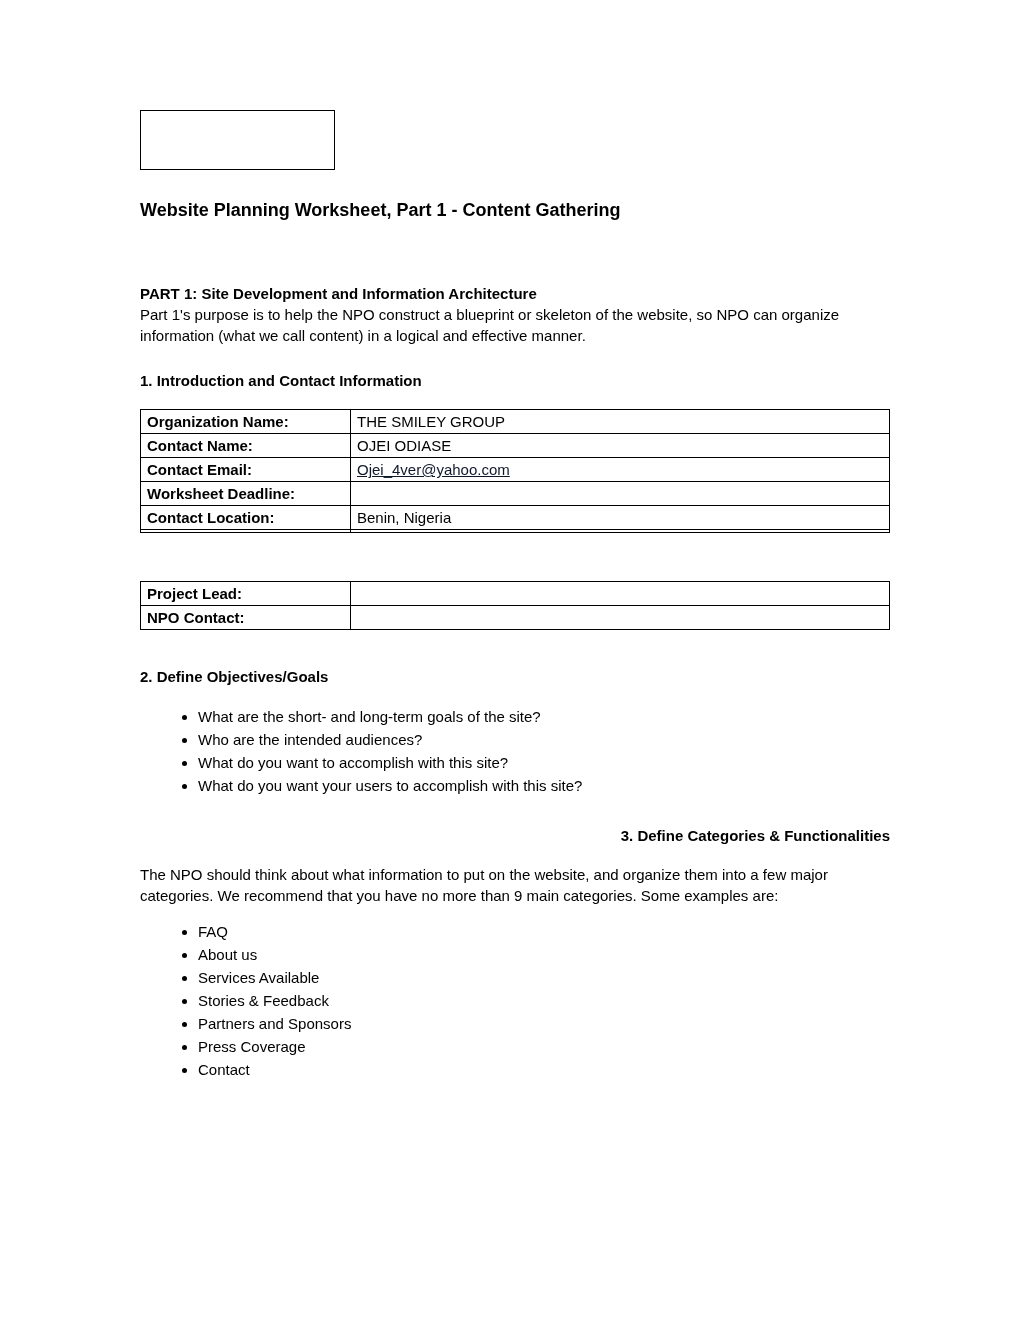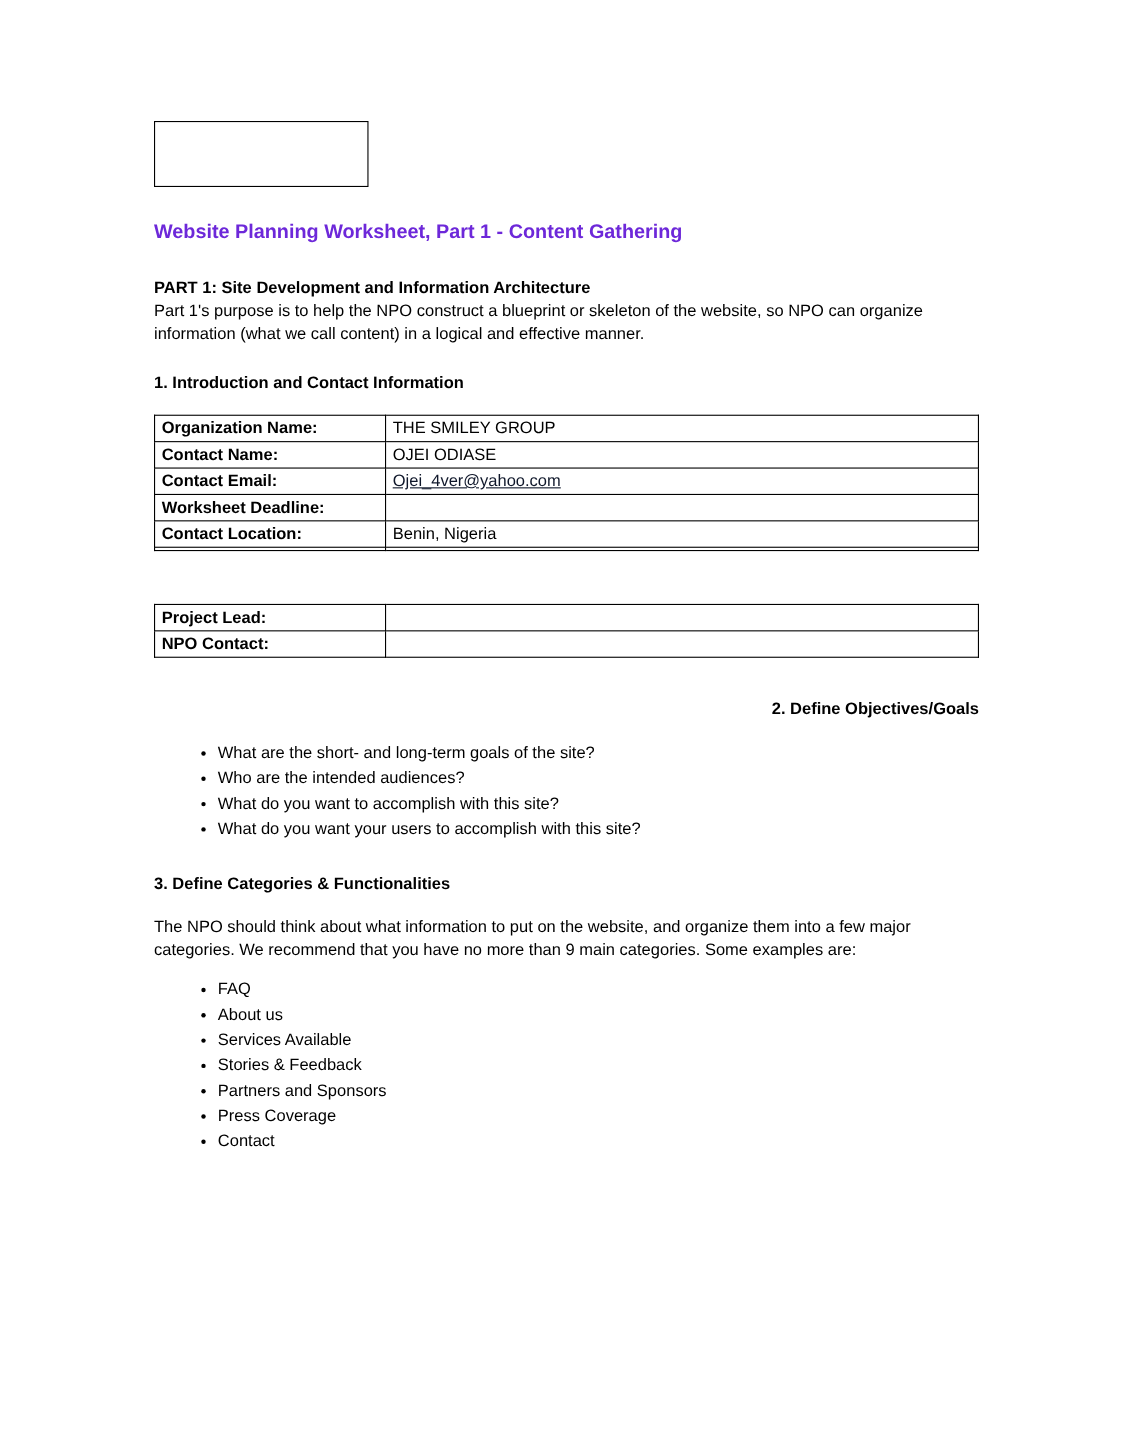--- a/index.html
+++ b/index.html
@@ -12,24 +12,24 @@
       width: 1020px;
       padding: 110px 130px 60px 140px;
     }
     .logo-box {
       border: 1px solid #000;
       width: 195px;
       height: 60px;
       margin-bottom: 28px;
     }
     .main-title {
-      color: #6d28d9;
+      color: #000000;
       font-weight: bold;
       font-size: 18px;
-      margin-bottom: 28px;
+      margin-bottom: 60px;
     }
     .section-heading {
       font-weight: bold;
       font-size: 15px;
     }
     .body-text {
       font-size: 15px;
       margin-bottom: 20px;
     }
     .sub-heading {
@@ -123,30 +123,30 @@
         <td class="label-cell">Project Lead:</td>
         <td></td>
       </tr>
       <tr>
         <td class="label-cell">NPO Contact:</td>
         <td></td>
       </tr>
     </tbody>
 </table>
 
-<div class="sub-heading" style="margin-top:36px;text-align:right;">2. Define Objectives/Goals</div>
+<div class="sub-heading" style="margin-top:36px;">2. Define Objectives/Goals</div>
 
 <ul id="list2">
     <li>What are the short- and long-term goals of the site?</li>
     <li>Who are the intended audiences?</li>
     <li>What do you want to accomplish with this site?</li>
     <li>What do you want your users to accomplish with this site?</li>
   </ul>
 
-<div class="sub-heading" style="margin-top:28px;">3. Define Categories &amp; Functionalities</div>
+<div class="sub-heading" style="margin-top:28px;text-align:right;">3. Define Categories &amp; Functionalities</div>
 
 <div class="para">The NPO should think about what information to put on the website, and organize them into a few major categories. We recommend that you have no more than 9 main categories. Some examples are:</div>
 
 <ul id="list3">
     <li>FAQ</li>
     <li>About us</li>
     <li>Services Available</li>
     <li>Stories &amp; Feedback</li>
     <li>Partners and Sponsors</li>
     <li>Press Coverage</li>

